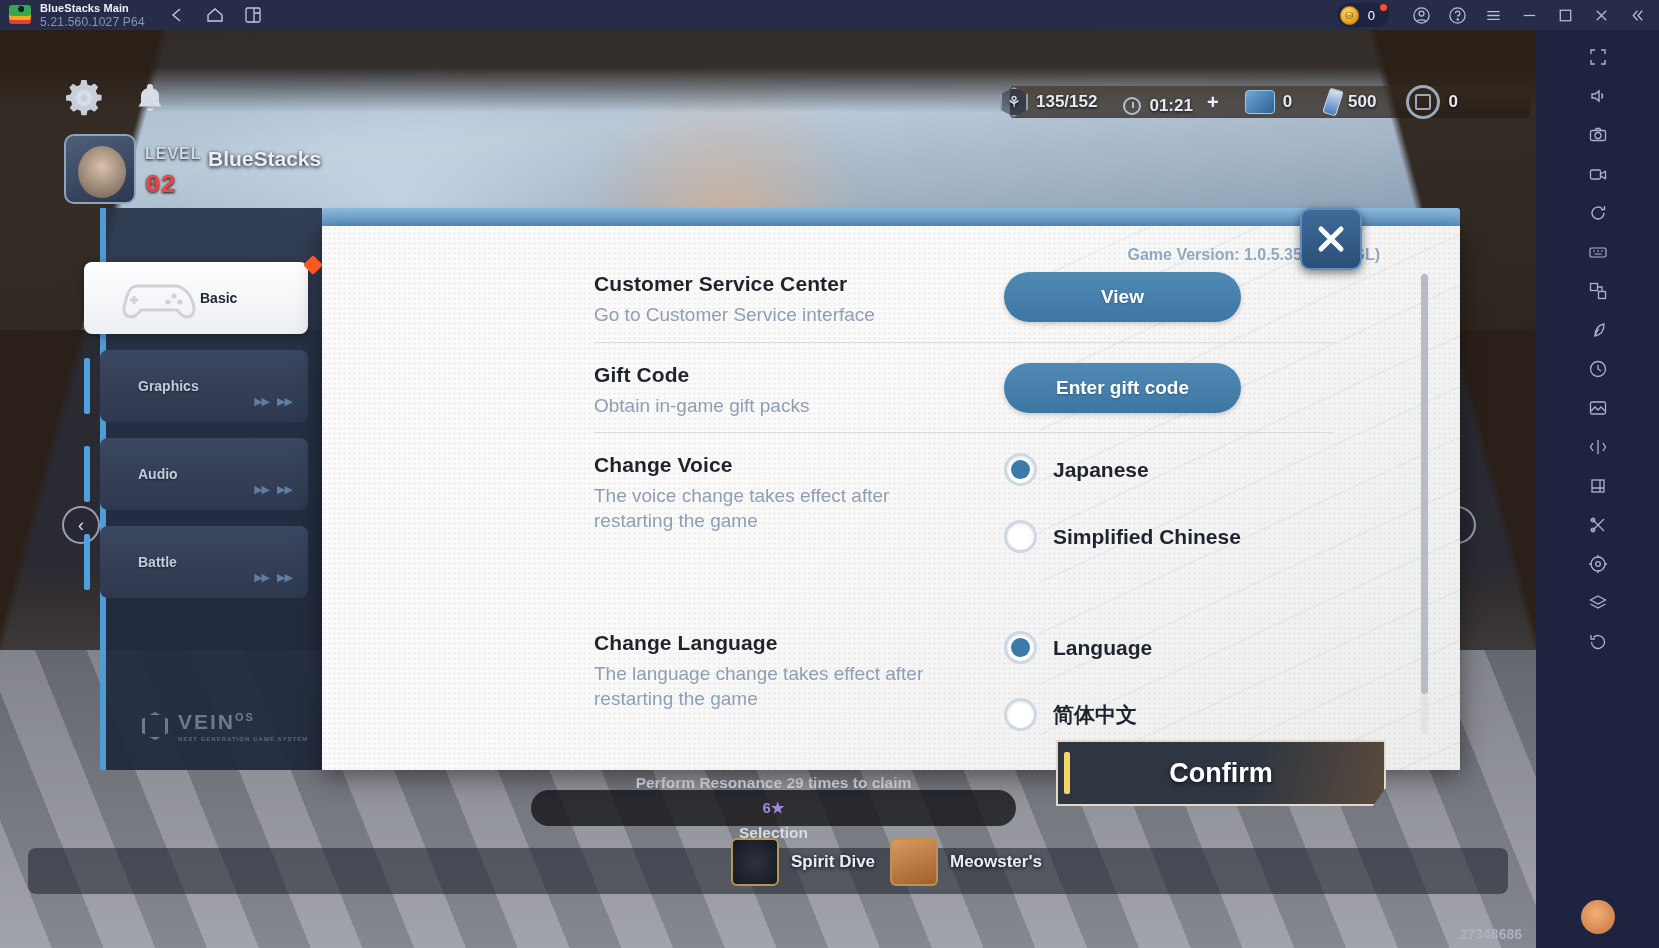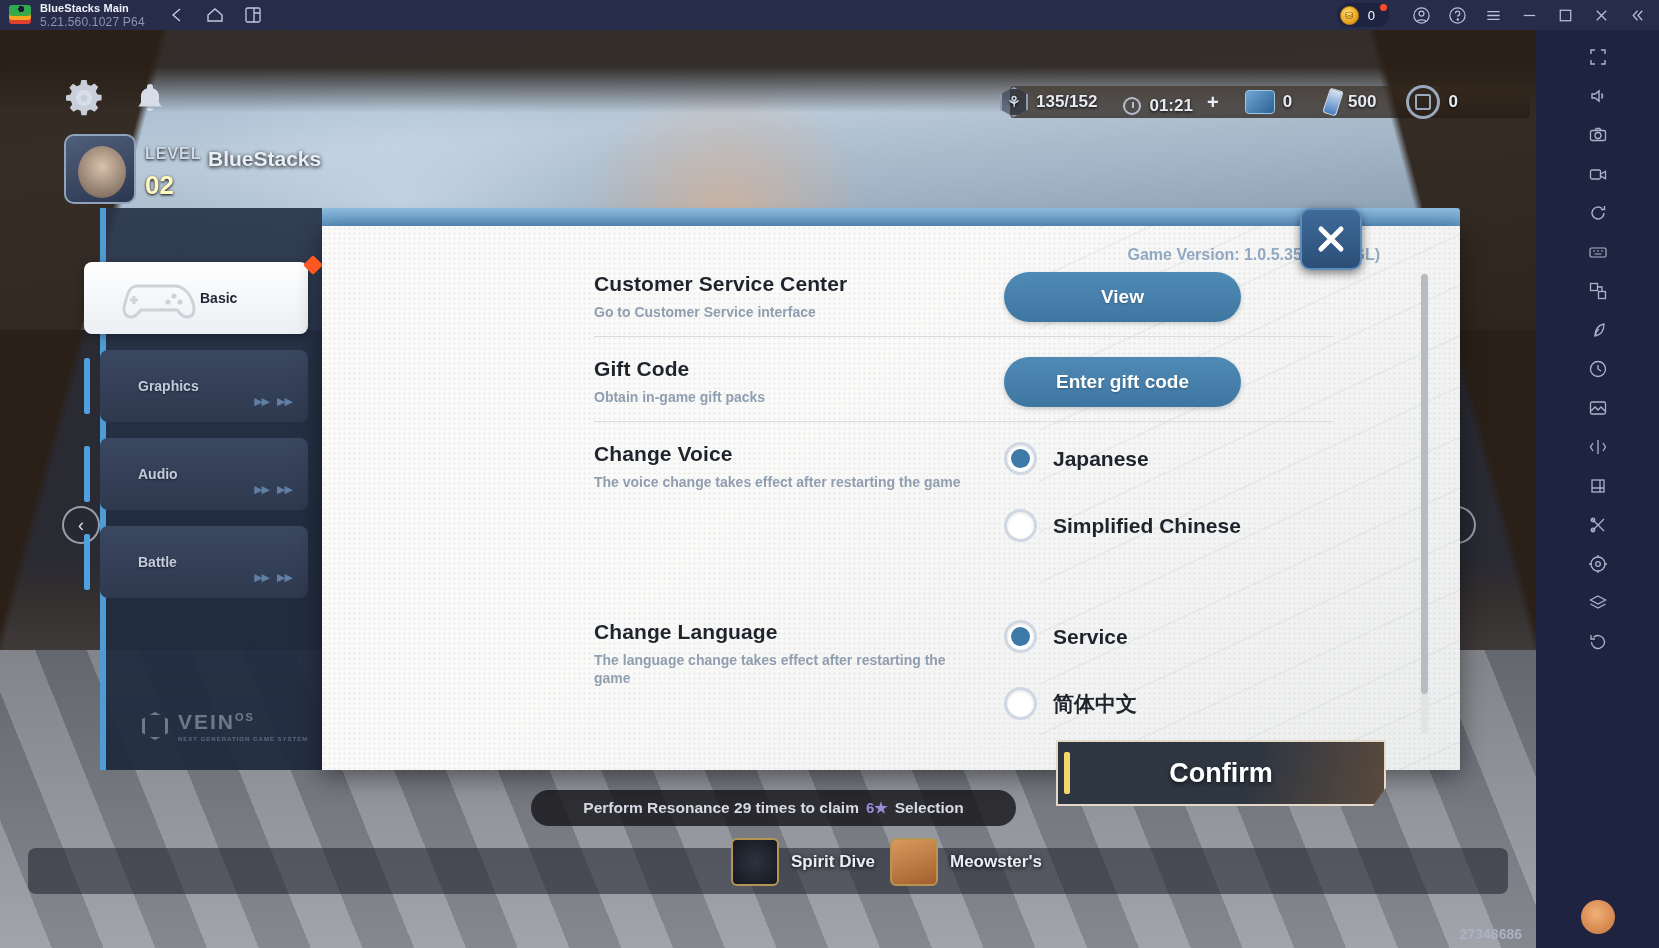--- a/index.html
+++ b/index.html
@@ -90,37 +90,37 @@
   
   .g-gear { position:absolute; left:62px; top:46px; width:44px; height:44px; z-index:6; }
   .g-bell { position:absolute; left:130px; top:48px; width:40px; height:40px; z-index:6; }
   .avatar-card { position:absolute; left:64px; top:104px; width:72px; height:70px;
                  border-radius:10px; border:2px solid #8fa3bd;
                  background:linear-gradient(160deg,#4f5f7a,#2c3750); overflow:hidden; z-index:6; }
   .avatar-face { position:absolute; left:12px; top:10px; width:48px; height:52px; border-radius:50%;
                  background:radial-gradient(circle at 50% 40%, #d9c2ad, #6b5a4c); }
   .lvl-label { position:absolute; left:145px; top:115px; color:#cfd9e8; font-size:16px;
                font-weight:bold; letter-spacing:1px; text-shadow:0 1px 3px #000; z-index:6; }
-  .lvl-num { position:absolute; left:145px; top:140px; color:#fef9c3; font-size:26px;
-             font-weight:bold; text-shadow:0 1px 3px #000; z-index:6; }
+  .lvl-num { position:absolute; left:145px; top:140px; color:#ef4444; font-size:26px;
+             font-weight:bold; text-shadow:0 1px 3px #000; z-index:6;font-family:Liberation Mono, monospace; }
   .player-name { position:absolute; left:208px; top:117px; color:#e9eef7; font-size:21px;
              font-weight:bold; text-shadow:0 1px 4px #000; z-index:6; }
 
   .nav-arrow { position:absolute; width:38px; height:38px; border-radius:50%;
                border:2px solid rgba(215,222,235,.65); display:flex; align-items:center;
                justify-content:center; color:#dbe2ef; font-size:18px; z-index:6;
                background:rgba(30,35,50,.25); }
   .nav-left { left:62px; top:476px; }
   .nav-right { left:1438px; top:476px; }
 
   
   .toast { position:absolute; left:531px; top:760px; width:485px; height:36px;
            border-radius:18px; background:rgba(18,18,22,.78); display:flex; align-items:center;
            justify-content:center; gap:7px; color:#d6dae3; font-size:15.5px; font-weight:bold;
-           z-index:8; }
+           z-index:8;flex-direction:column; }
   .toast .star6 { color:#9f8ad8; font-size:15px; font-weight:bold; }
 
   
   .bottom-bar { position:absolute; left:28px; top:818px; width:1480px; height:46px;
                 border-radius:8px; background:rgba(28,31,42,.55); z-index:7; }
   .bnav { position:absolute; top:808px; display:flex; align-items:center; gap:12px; z-index:9; }
   .bnav .thumb { width:48px; height:48px; border-radius:6px; border:2px solid #b59454;
                  background:linear-gradient(160deg,#6d7a8d,#2a3242); }
   .bnav .lbl { color:#e8edf6; font-size:17px; font-weight:bold; text-shadow:0 1px 4px #000; }
   .bn1 { left:514px; } .bn2 { left:707px;padding-left:24px; } .bn3 { left:890px; }
@@ -183,21 +183,21 @@
                border:2px solid #5c8cbb; display:flex; align-items:center; justify-content:center;
                z-index:30; cursor:pointer; box-shadow:0 3px 10px rgba(0,0,0,.5); }
   .close-btn svg { display:block; }
 
   
   .settings-scroll { position:absolute; left:250px; top:42px; width:1060px; height:500px;
                      overflow:hidden; }
   .srow { position:relative; display:flex; align-items:flex-start; padding:0 0 0 22px; }
   .srow .txtcol { width:375px; padding-top:4px; }
   .srow .stitle { font-size:21px; font-weight:bold; color:#1e232c; letter-spacing:.1px; }
-  .srow .sdesc { font-size:14px; font-weight:bold; color:#8f9eb0; margin-top:7px; line-height:1.3; }
+  .srow .sdesc { font-size:19px; font-weight:normal; color:#8f9eb0; margin-top:7px; line-height:1.3; }
   .srow .ctrlcol { margin-left:35px; padding-top:4px; }
   .divider { height:1px; background:#dadbdc; margin:14px 0 16px 22px; width:740px; }
 
   .pillbtn { width:237px; height:50px; border-radius:25px;
              background:linear-gradient(180deg,#4f8ab5,#3d76a1);
              color:#fff; font-size:19px; font-weight:bold; display:flex; align-items:center;
              justify-content:center; cursor:pointer; box-shadow:0 2px 5px rgba(0,0,0,.18);
              text-shadow:0 1px 2px rgba(0,0,0,.25); }
 
   .radio-row { display:flex; align-items:center; gap:16px; margin-bottom:34px; cursor:pointer; }
@@ -503,21 +503,21 @@
           <div style="height:40px;"></div>
 
           <div class="srow">
             <div class="txtcol">
               <div class="stitle">Change Language</div>
               <div class="sdesc">The language change takes effect after restarting the game</div>
             </div>
             <div class="ctrlcol">
               <div class="radio-row">
                 <span class="radio on"></span>
-                <span class="radio-label">Service</span>
+                <span class="radio-label">Language</span>
               </div>
               <div class="radio-row">
                 <span class="radio"></span>
                 <span class="radio-label">简体中文</span>
               </div>
             </div>
           </div>
         </div>
 
         <div class="scrollbar-track">

